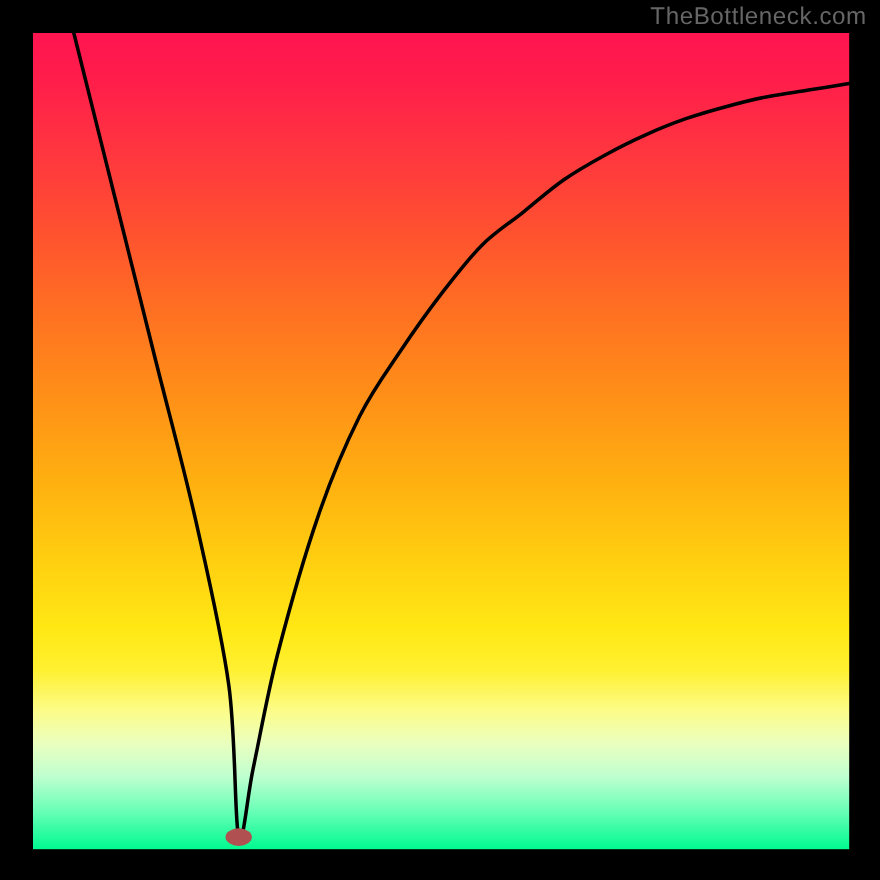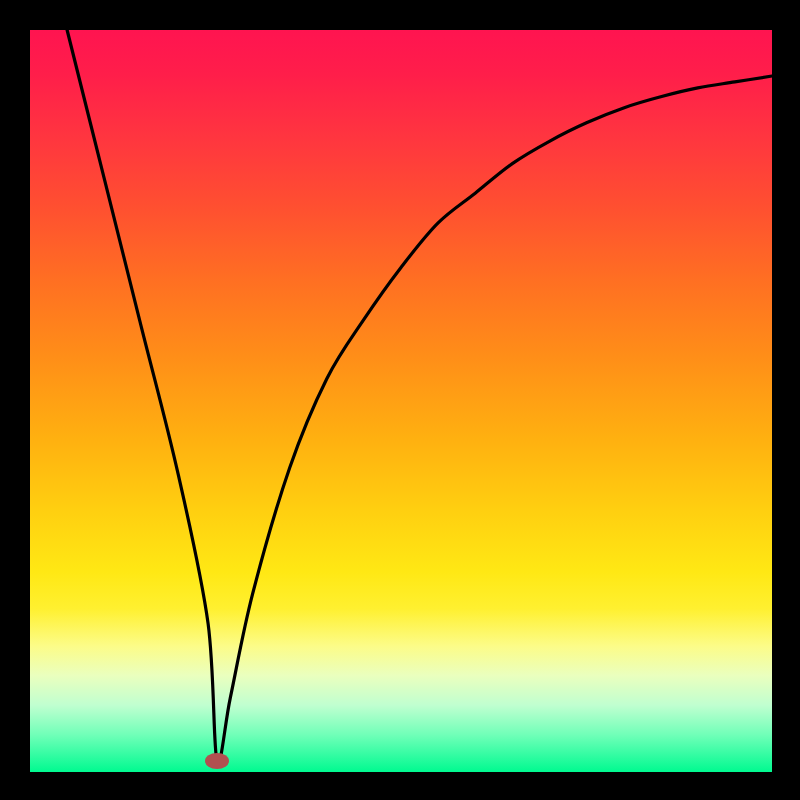--- a/index.html
+++ b/index.html
@@ -56,20 +56,21 @@
     border-radius: 50% / 50%;
   }
 </style>
 </head>
 <body>
 
 <div class="frame">
 
   <div class="plot-area" style="left:30px; top:30px; width:742px; height:742px;"></div>
 
+  <div class="watermark" style="right:12px; top:2px;">TheBottleneck.com</div>
 
   <svg class="curve" width="800" height="800" viewBox="0 0 800 800">
     <path fill="none" stroke="#000" stroke-width="3.2" stroke-linecap="round" d="M 67.1 30.0 C 73.3 54.7, 91.8 128.9, 104.2 178.4 C 116.6 227.9, 128.9 277.3, 141.3 326.8 C 153.7 376.3, 167.3 425.7, 178.4 475.2 C 189.5 524.7, 201.6 576.0, 208.1 623.6 C 214.5 671.2, 213.3 748.5, 217.0 760.9 C 220.7 773.2, 224.4 725.6, 230.3 697.8 C 236.3 670.0, 242.7 632.3, 252.6 593.9 C 262.5 555.6, 277.3 503.6, 289.7 467.8 C 302.1 431.9, 314.4 403.5, 326.8 378.7 C 339.2 354.0, 351.5 337.9, 363.9 319.4 C 376.3 300.8, 388.6 283.5, 401.0 267.4 C 413.4 251.4, 425.7 235.3, 438.1 222.9 C 450.5 210.6, 462.8 203.1, 475.2 193.2 C 487.6 183.3, 499.9 172.2, 512.3 163.6 C 524.7 154.9, 537.0 148.1, 549.4 141.3 C 561.8 134.5, 574.1 128.3, 586.5 122.8 C 598.9 117.2, 611.2 112.2, 623.6 107.9 C 636.0 103.6, 648.3 100.1, 660.7 96.8 C 673.1 93.4, 685.4 90.3, 697.8 87.9 C 710.2 85.4, 722.5 83.9, 734.9 81.9 C 747.3 80.0, 765.8 77.0, 772.0 76.0"></path>
   </svg>
 
   <div class="dot" style="left: 204.984px; top: 752.87px; width: 24px; height: 16px; border-radius: 12px / 8px;"></div>
 
 </div>
 
 </body></html>

